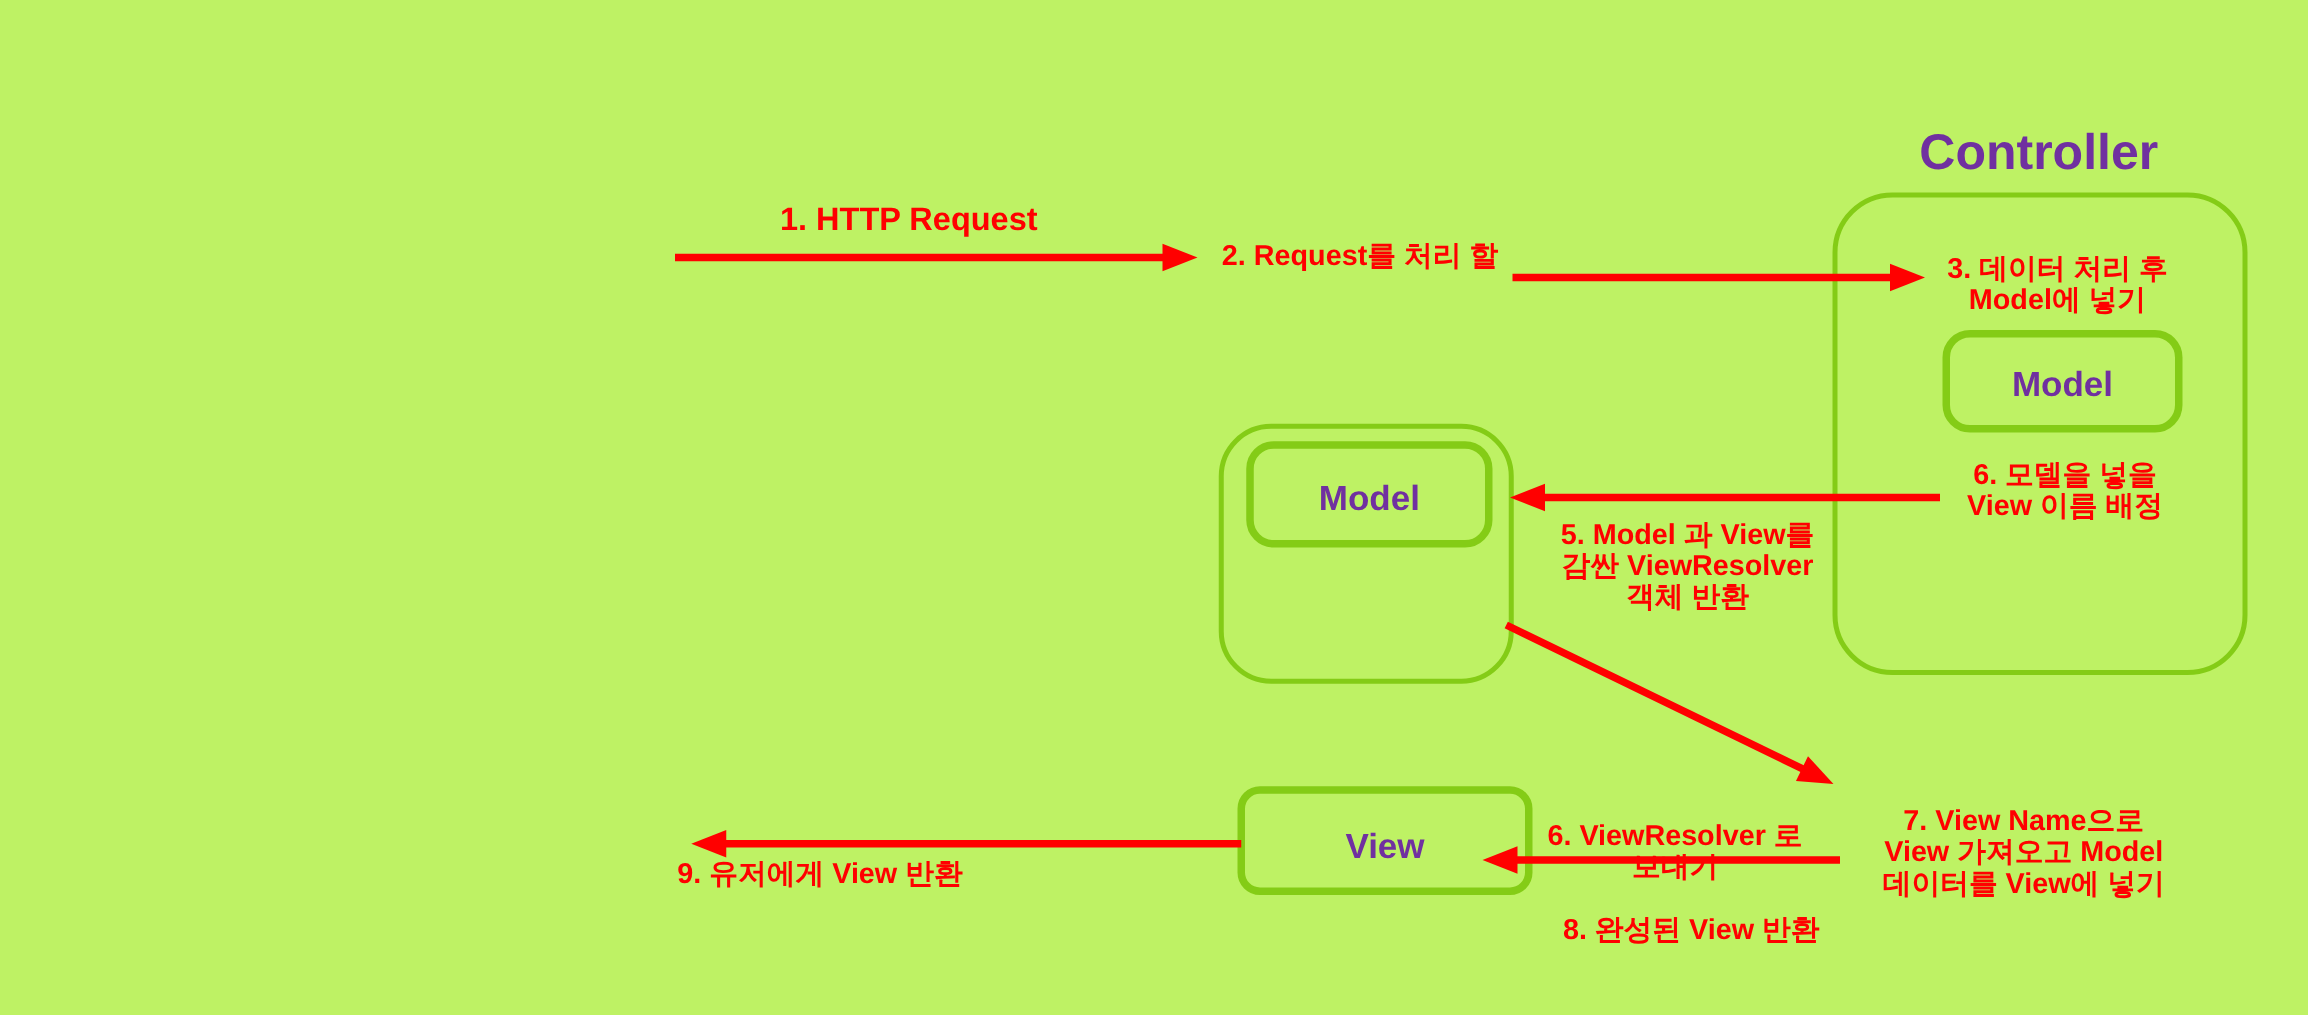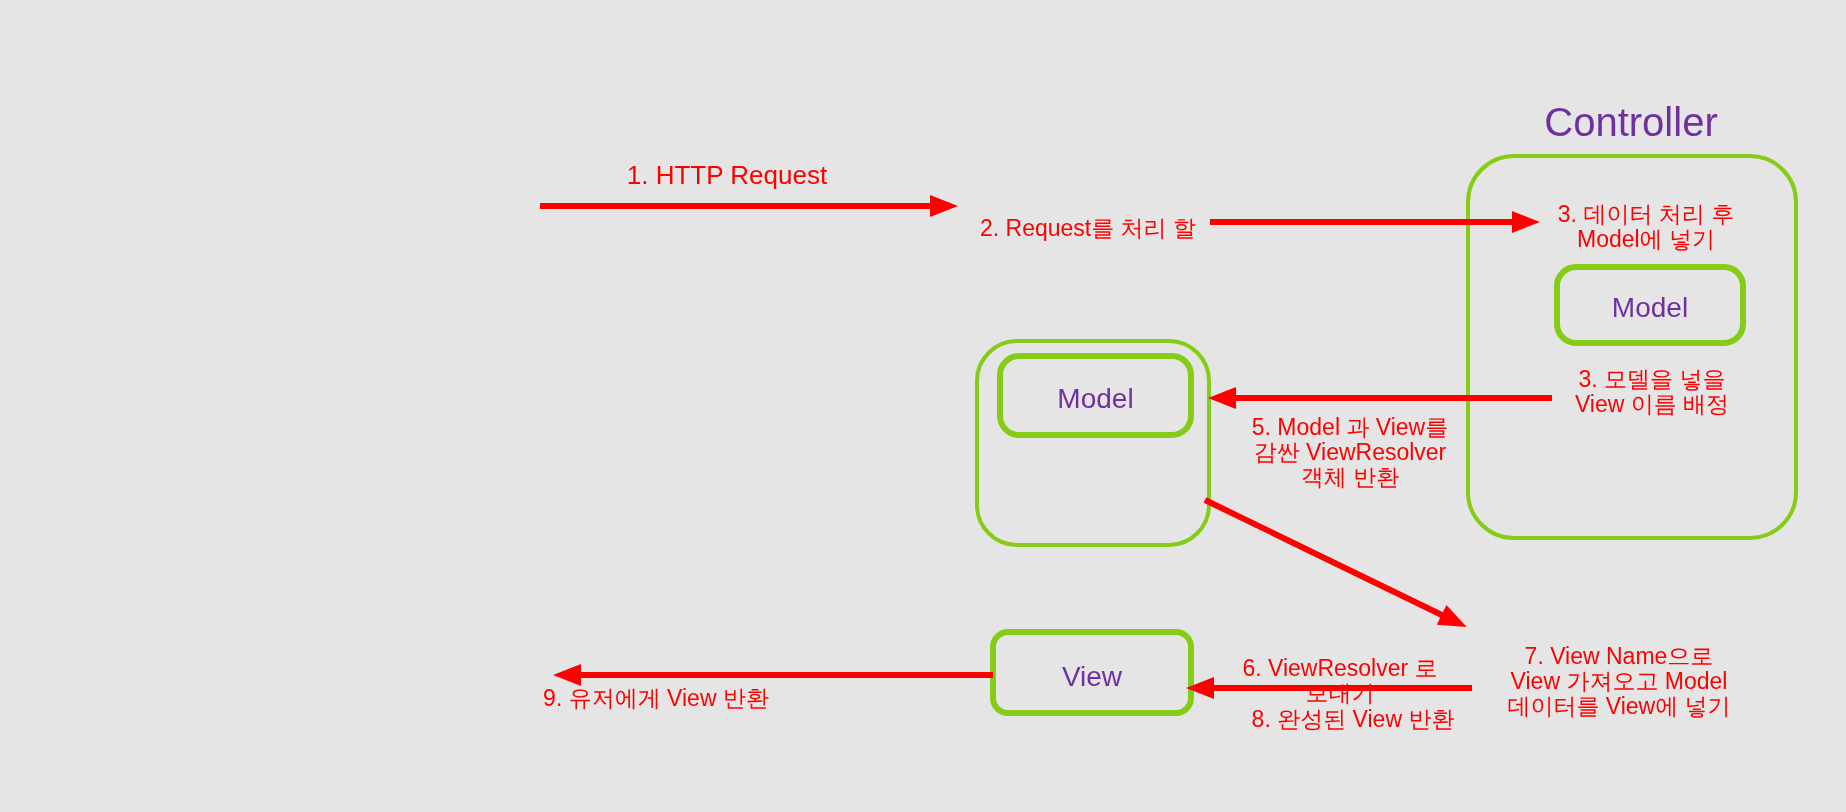--- a/index.html
+++ b/index.html
@@ -1,22 +1,22 @@
 <!DOCTYPE html>
 <html><head>
 <meta charset="utf-8">
 <style>
   html,body{margin:0;padding:0;background:#000;}
   #canvas{
     position:relative;
     width:1846px;height:812px;
-    background:#e5e5e5;
+    background:#bef264;
     overflow:hidden;
     font-family:"Liberation Sans","DejaVu Sans",sans-serif;
-    font-weight:normal;
+    font-weight:bold;
   }
   
   .pbox{
     position:absolute;
     border:4px solid #84cc16;
     border-radius:40px;
     box-sizing:border-box;
     background:transparent;
   }
   .pbox-label{
@@ -69,21 +69,21 @@
   <div class="pbox" style="left:1554px;top:264px;width:192px;height:82px;border-width:6px;border-radius:22px;">
     <div class="pbox-label" style="top:22px;">Model</div>
   </div>
 
   <div class="pbox" style="left:975px;top:339px;width:236px;height:208px;border-radius:42px;"></div>
 
   <div class="pbox" style="left:997px;top:353px;width:197px;height:85px;border-width:6px;border-radius:22px;">
     <div class="pbox-label" style="top:24px;">Model</div>
   </div>
 
-  <div class="pbox" style="left:990px;top:629px;width:204px;height:87px;border-width:6px;border-radius:18px;">
+  <div class="pbox" style="left:990px;top:629px;width:236px;height:87px;border-width:6px;border-radius:18px;">
     <div class="pbox-label" style="top:26px;">View</div>
   </div>
 
   <div class="arrow-line" style="left:540px;top:203px;width:392px;"></div>
   <div class="head-right" style="left:930px;top:195px;"></div>
 
   <div class="arrow-line" style="left:1210px;top:219px;width:304px;"></div>
   <div class="head-right" style="left:1512px;top:211px;"></div>
 
   <div class="head-left" style="left:1208px;top:387px;"></div>
@@ -96,52 +96,52 @@
   <div class="head-left" style="left:1186px;top:677px;"></div>
   <div class="arrow-line" style="left:1212px;top:685px;width:260px;"></div>
 
   <div class="head-left" style="left:553px;top:664px;"></div>
   <div class="arrow-line" style="left:579px;top:672px;width:414px;"></div>
 
   <div class="step step-big" style="left:727px;top:163px;">
     <span>1. HTTP Request</span>
   </div>
 
-  <div class="step" style="left:1088px;top:216px;">
+  <div class="step" style="left:1088px;top:192px;">
     <span>2. Request를 처리 할</span>
   </div>
 
   <div class="step" style="left:1646px;top:202px;">
     <span>3. 데이터 처리 후</span>
     <span>Model에 넣기</span>
   </div>
 
   <div class="step" style="left:1652px;top:367px;">
-    <span>3. 모델을 넣을</span>
+    <span>6. 모델을 넣을</span>
     <span>View 이름 배정</span>
   </div>
 
   <div class="step" style="left:1350px;top:415px;">
     <span>5. Model 과 View를</span>
     <span>감싼 ViewResolver</span>
     <span>객체 반환</span>
   </div>
 
   <div class="step" style="left:1340px;top:612px;margin-top:44px;">
     <span>6. ViewResolver 로</span>
     <span>보내기</span>
   </div>
 
   <div class="step" style="left:1619px;top:644px;">
     <span>7. View Name으로</span>
     <span>View 가져오고 Model</span>
     <span>데이터를 View에 넣기</span>
   </div>
 
-  <div class="step" style="left:1353px;top:707px;">
+  <div class="step" style="left:1353px;top:731px;">
     <span>8. 완성된 View 반환</span>
   </div>
 
   <div class="step" style="left:656px;top:686px;">
     <span>9. 유저에게 View 반환</span>
   </div>
 
 </div>
 
 </body></html>

